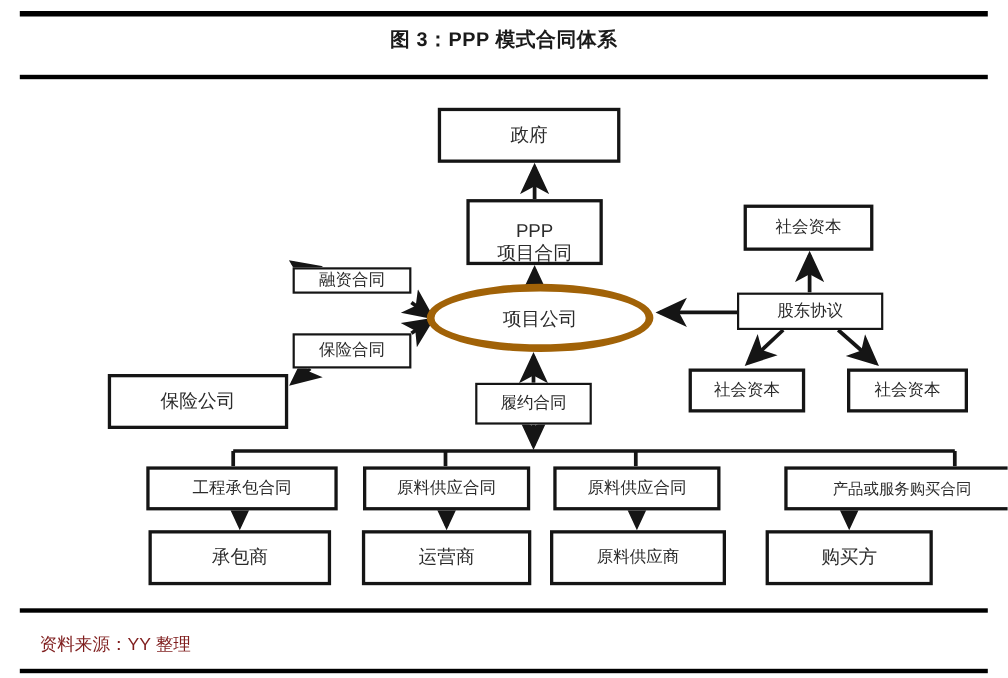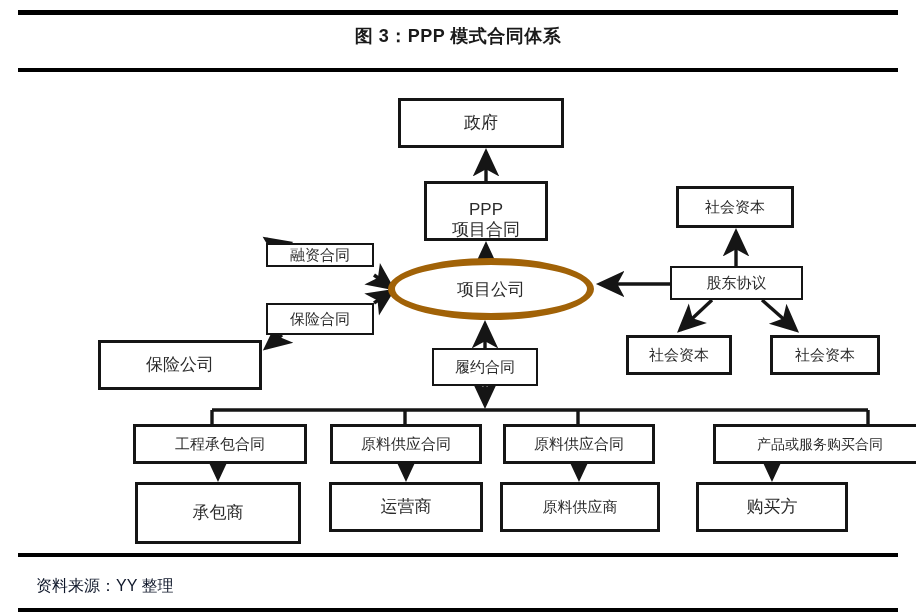--- a/index.html
+++ b/index.html
@@ -39,21 +39,21 @@
     text-align: center;
     font-size: 18px;
     font-weight: bold;
     letter-spacing: 0.5px;
   }
   #source {
     position: absolute;
     top: 576px;
     left: 36px;
     font-size: 16px;
-    color: #0f172a;
+    color: #7f1d1d;
   }
 
   #canvas {
     position: absolute;
     top: 72px;
     left: 0;
     width: 916px;
     height: 480px;
     padding-left: 44px;
   }
@@ -212,21 +212,21 @@
     </div>
 
     <div class="node small" style="left:503px; top:352px; width:152px; height:40px;">
       <span>原料供应合同</span>
     </div>
 
     <div class="node tiny" style="left:666px; top:352px; width:214px; height:40px;">
       <span>产品或服务购买合同</span>
     </div>
 
-    <div class="node" style="left:135px; top:410px; width:166px; height:62px;">
+    <div class="node" style="left:135px; top:410px; width:166px; height:50px;">
       <span>承包商</span>
     </div>
 
     <div class="node" style="left:329px; top:410px; width:154px; height:50px;">
       <span>运营商</span>
     </div>
 
     <div class="node small" style="left:500px; top:410px; width:160px; height:50px;">
       <span>原料供应商</span>
     </div>

